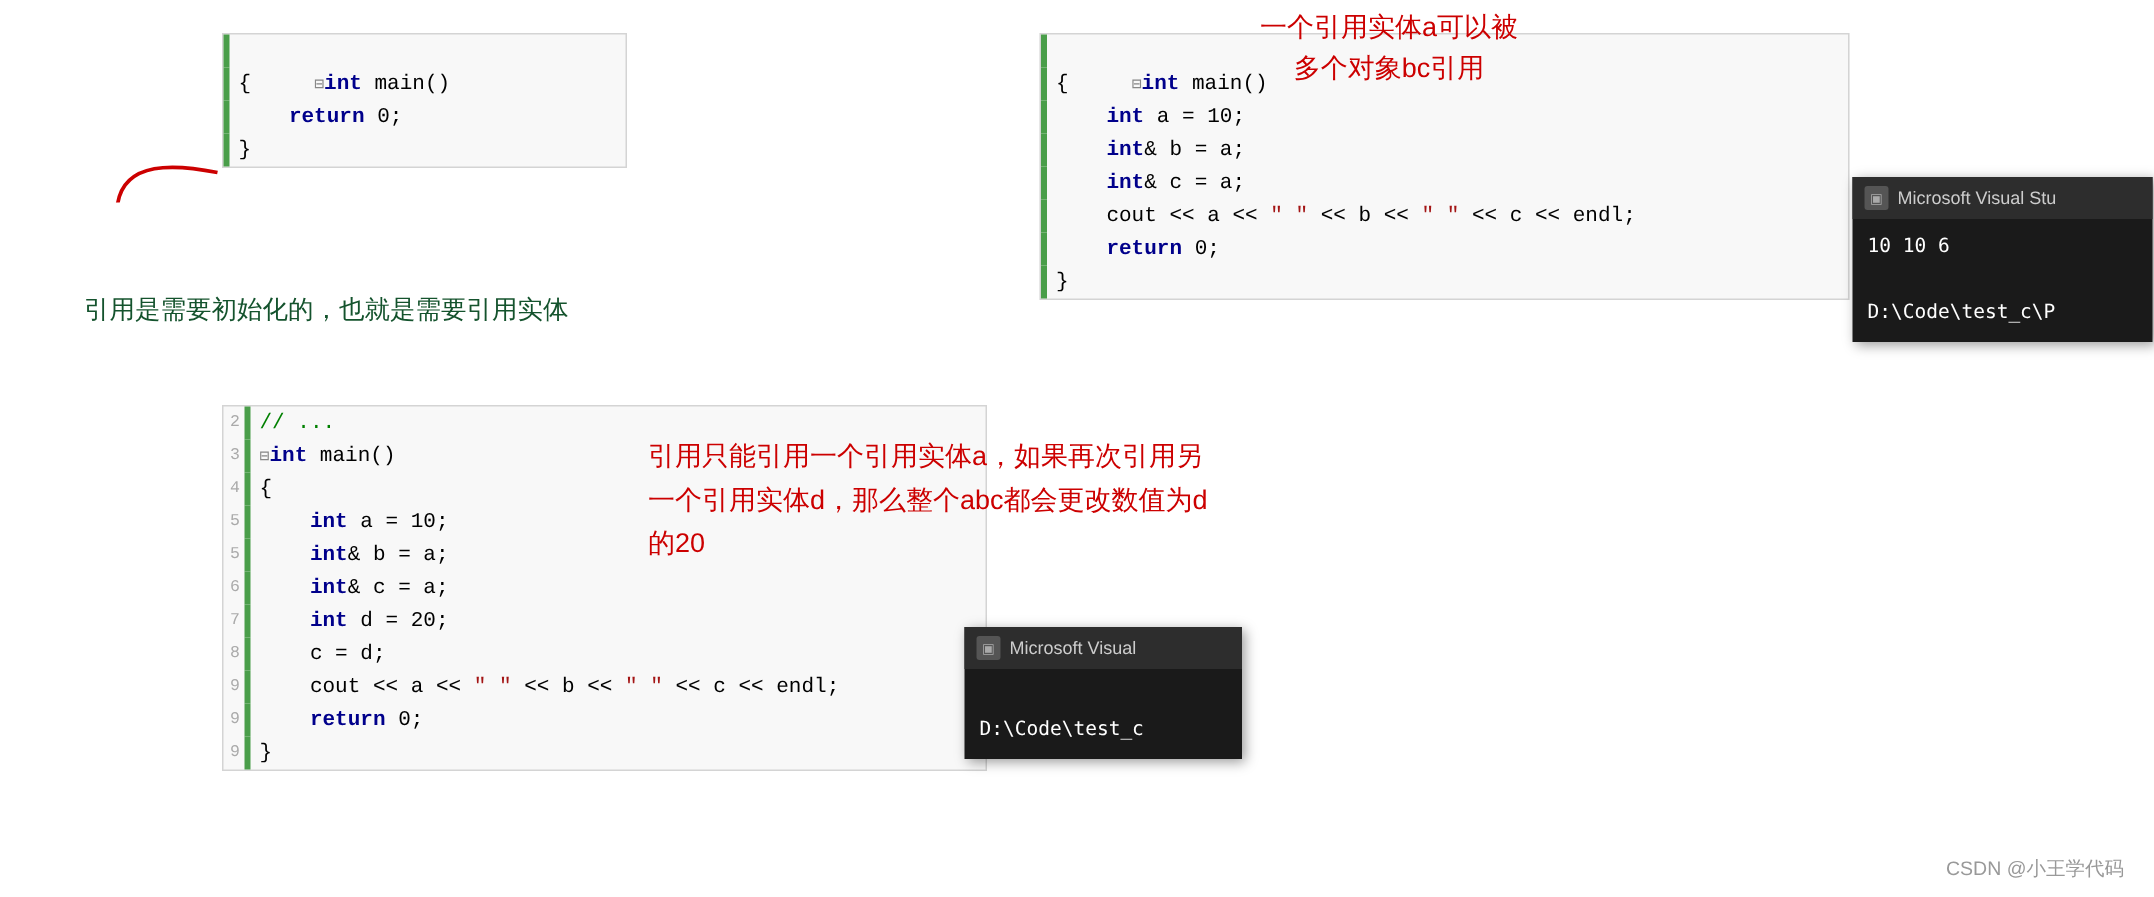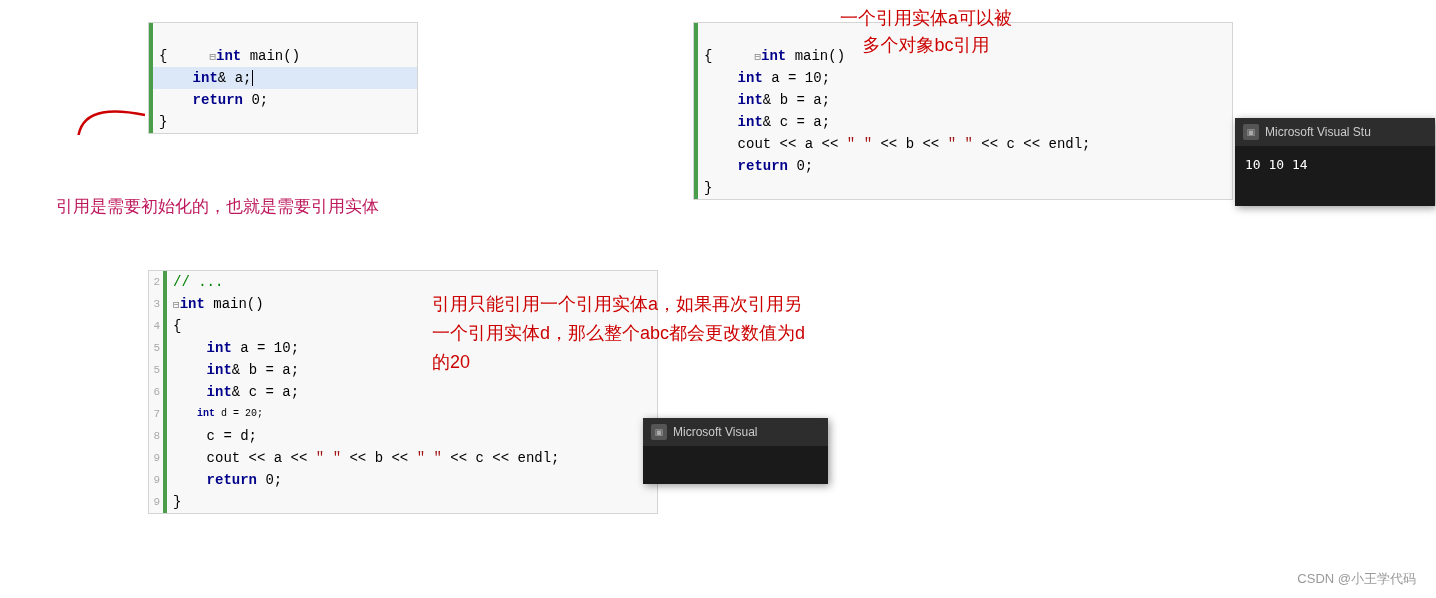--- a/index.html
+++ b/index.html
@@ -35,42 +35,38 @@
     <div style="padding:0 6px; font-size:14px; white-space:pre; line-height:22px; color:#000;">
       <span style="color:#888; font-size:11px;">⊟</span><span class="kw">int</span> main()
     </div>
   </div>
 
   <div class="line" style="display:flex; align-items:stretch; height:22px;">
     <div style="width:4px; background:#4a9e4a;"></div>
     <div style="padding:0 6px; font-size:14px; white-space:pre; line-height:22px;">{</div>
   </div>
 
-  <div class="line" style="display:flex; align-items:stretch; height:22px; background:#dce8f8;">
-    <div style="width:4px; background:#4a9e4a;"></div>
-    <div style="padding:0 6px; font-size:14px; white-space:pre; line-height:22px;">    <span class="kw">int</span>&amp; a;<span class="cursor"></span></div>
-  </div>
 
   <div class="line" style="display:flex; align-items:stretch; height:22px;">
     <div style="width:4px; background:#4a9e4a;"></div>
     <div style="padding:0 6px; font-size:14px; white-space:pre; line-height:22px;">    <span class="kw">return</span> <span class="nu">0</span>;</div>
   </div>
 
   <div class="line" style="display:flex; align-items:stretch; height:22px;">
     <div style="width:4px; background:#4a9e4a;"></div>
     <div style="padding:0 6px; font-size:14px; white-space:pre; line-height:22px;">}</div>
   </div>
 </div>
 
 <svg style="position:absolute; left:60px; top:55px; width:100px; height:80px;" viewBox="0 0 100 80">
   <path d="M 85 60 C 60 55, 20 50, 18 85" stroke="#cc0000" stroke-width="2.5" fill="none"></path>
   <polygon points="10,88 22,80 24,92" fill="#cc0000"></polygon>
 </svg>
 
-<div style="position:absolute; left:56px; top:195px; font-family:'Microsoft YaHei',sans-serif; font-size:17px; color:#be185d; font-weight:normal;">
+<div style="position:absolute; left:56px; top:195px; font-family:'Microsoft YaHei',sans-serif; font-size:17px; color:#14532d; font-weight:normal;">
   引用是需要初始化的，也就是需要引用实体
 </div>
 
 <div style="position:absolute; left:693px; top:22px; width:540px; background:#f8f8f8; border:1px solid #d4d4d4;">
 
   <div style="display:flex; align-items:stretch; height:22px;">
     <div style="width:4px; background:#4a9e4a;"></div>
     <div style="padding:0 6px; font-size:14px; white-space:pre; line-height:22px;">
       <span style="color:#888; font-size:11px;">⊟</span><span class="kw">int</span> main()
     </div>
@@ -108,22 +104,23 @@
 <div style="position:absolute; left:840px; top:5px; font-family:'Microsoft YaHei',sans-serif; font-size:18px; color:#cc0000; text-align:center; line-height:1.5;">
   一个引用实体a可以被<br>多个对象bc引用
 </div>
 
 <div style="position:absolute; left:1235px; top:118px; width:200px; background:#1a1a1a; box-shadow: 2px 2px 8px rgba(0,0,0,0.4);">
   <div style="background:#2d2d2d; height:28px; display:flex; align-items:center; padding:0 8px; gap:6px; color:#ccc; font-size:12px; font-family:'Microsoft YaHei',sans-serif;">
     <div style="width:16px;height:16px;background:#555;border-radius:2px;display:flex;align-items:center;justify-content:center;font-size:9px;color:#aaa;">▣</div>
     <span>Microsoft Visual Stu</span>
   </div>
   <div style="padding:8px 10px; color:#fff; font-size:13px; line-height:1.7; font-family:'Consolas',monospace;">
-    <div>10 10 14</div>
+    <div>10 10 6</div>
     <div>&nbsp;</div>
+    <div>D:\Code\test_c\P</div>
   </div>
 </div>
 
 <div style="position:absolute; left:148px; top:270px; width:510px; background:#f8f8f8; border:1px solid #d4d4d4;">
 
   <div style="display:flex; align-items:stretch; height:22px;">
     <div style="width:14px; text-align:right; color:#aaa; font-size:11px; line-height:22px; padding-right:3px; min-width:14px;">2</div>
     <div style="width:4px; background:#4a9e4a;"></div>
     <div style="padding:0 6px; font-size:14px; white-space:pre; line-height:22px; color:#008000;">// ...</div>
   </div>
@@ -148,21 +145,21 @@
     <div style="padding:0 6px; font-size:14px; white-space:pre; line-height:22px;">    <span class="kw">int</span>&amp; b = a;</div>
   </div>
   <div style="display:flex; align-items:stretch; height:22px;">
     <div style="width:14px; text-align:right; color:#aaa; font-size:11px; line-height:22px; padding-right:3px; min-width:14px;">6</div>
     <div style="width:4px; background:#4a9e4a;"></div>
     <div style="padding:0 6px; font-size:14px; white-space:pre; line-height:22px;">    <span class="kw">int</span>&amp; c = a;</div>
   </div>
   <div style="display:flex; align-items:stretch; height:22px;">
     <div style="width:14px; text-align:right; color:#aaa; font-size:11px; line-height:22px; padding-right:3px; min-width:14px;">7</div>
     <div style="width:4px; background:#4a9e4a;"></div>
-    <div style="padding:0 6px; font-size:10px; white-space:pre; line-height:22px;">    <span class="kw">int</span> d = <span class="nu">20</span>;</div>
+    <div style="padding:0 6px; font-size:14px; white-space:pre; line-height:22px;">    <span class="kw">int</span> d = <span class="nu">20</span>;</div>
   </div>
   <div style="display:flex; align-items:stretch; height:22px;">
     <div style="width:14px; text-align:right; color:#aaa; font-size:11px; line-height:22px; padding-right:3px; min-width:14px;">8</div>
     <div style="width:4px; background:#4a9e4a;"></div>
     <div style="padding:0 6px; font-size:14px; white-space:pre; line-height:22px;">    c = d;</div>
   </div>
   <div style="display:flex; align-items:stretch; height:22px;">
     <div style="width:14px; text-align:right; color:#aaa; font-size:11px; line-height:22px; padding-right:3px; min-width:14px;">9</div>
     <div style="width:4px; background:#4a9e4a;"></div>
     <div style="padding:0 6px; font-size:14px; white-space:pre; line-height:22px;">    cout &lt;&lt; a &lt;&lt; <span style="color:#a31515;">" "</span> &lt;&lt; b &lt;&lt; <span style="color:#a31515;">" "</span> &lt;&lt; c &lt;&lt; endl;</div>
@@ -185,18 +182,19 @@
   的20
 </div>
 
 <div style="position:absolute; left:643px; top:418px; width:185px; background:#1a1a1a; box-shadow: 2px 2px 8px rgba(0,0,0,0.4);">
   <div style="background:#2d2d2d; height:28px; display:flex; align-items:center; padding:0 8px; gap:6px; color:#ccc; font-size:12px; font-family:'Microsoft YaHei',sans-serif;">
     <div style="width:16px;height:16px;background:#555;border-radius:2px;display:flex;align-items:center;justify-content:center;font-size:9px;color:#aaa;">▣</div>
     <span>Microsoft Visual</span>
   </div>
   <div style="padding:8px 10px; color:#fff; font-size:13px; line-height:1.7; font-family:'Consolas',monospace;">
     <div>&nbsp;</div>
+    <div>D:\Code\test_c</div>
   </div>
 </div>
 
 <div style="position:absolute; right:20px; bottom:10px; font-family:'Microsoft YaHei',sans-serif; font-size:13px; color:#999;">
   CSDN @小王学代码
 </div>
 
 </body></html>

